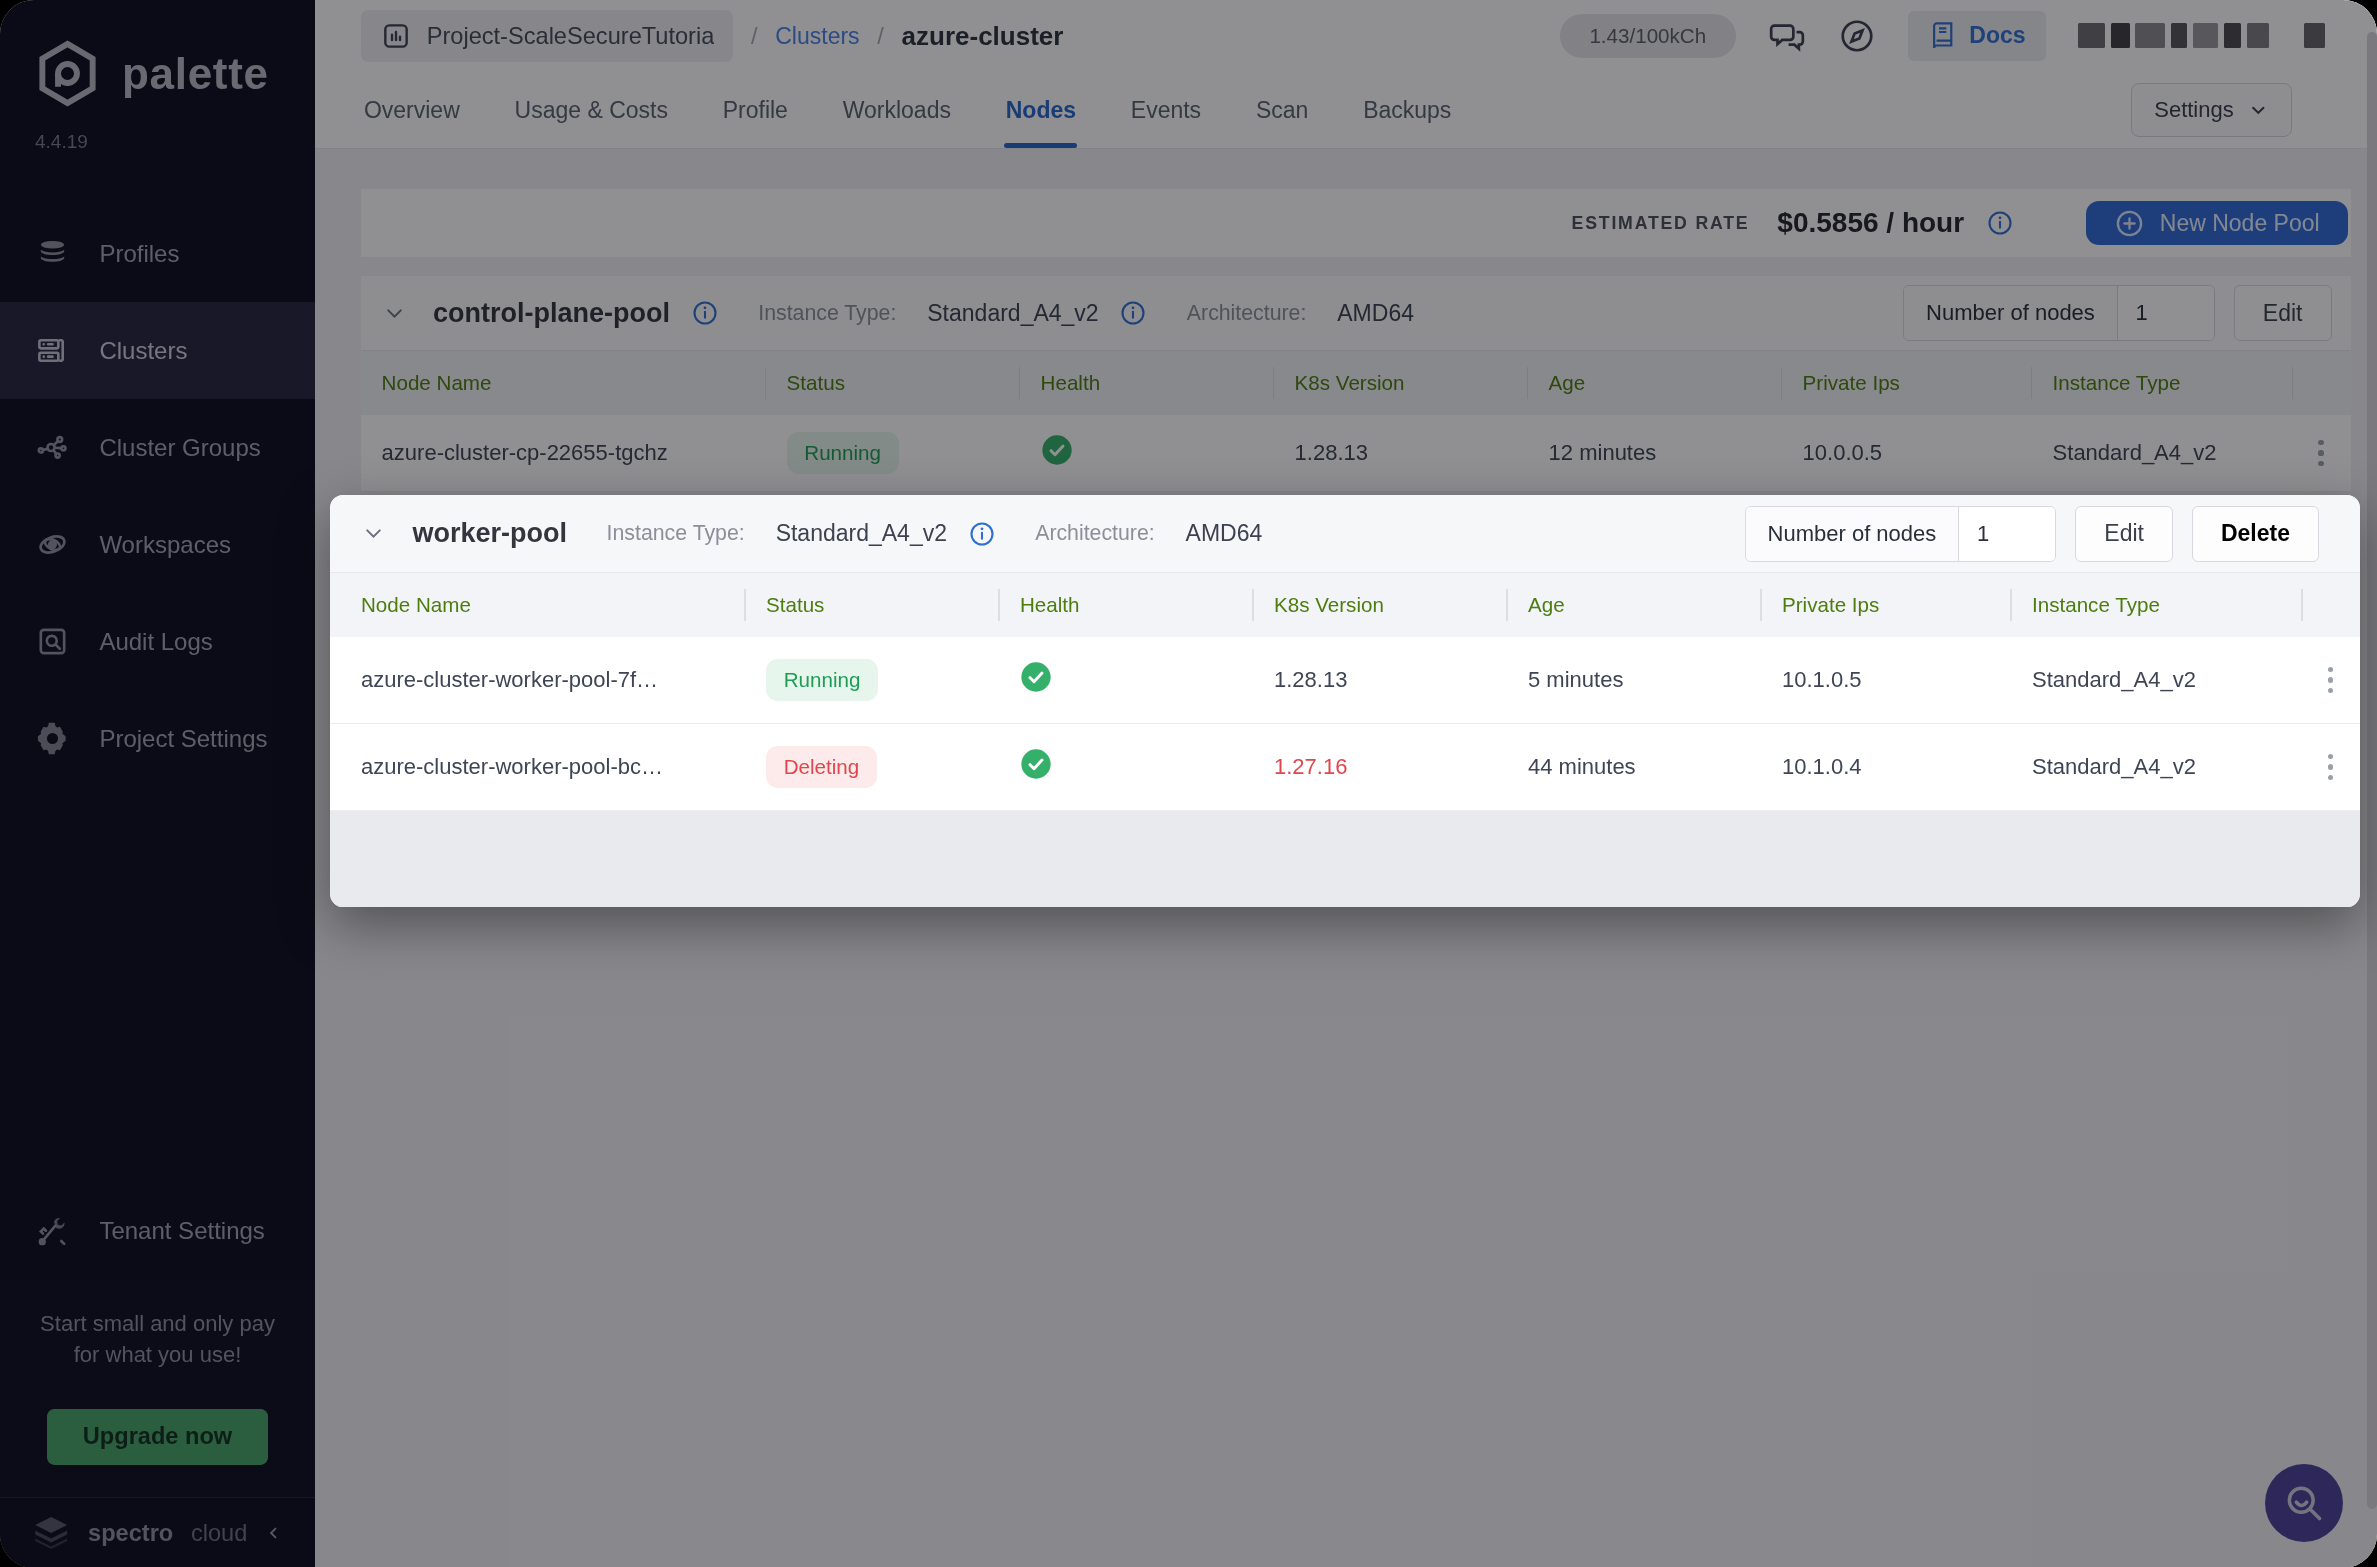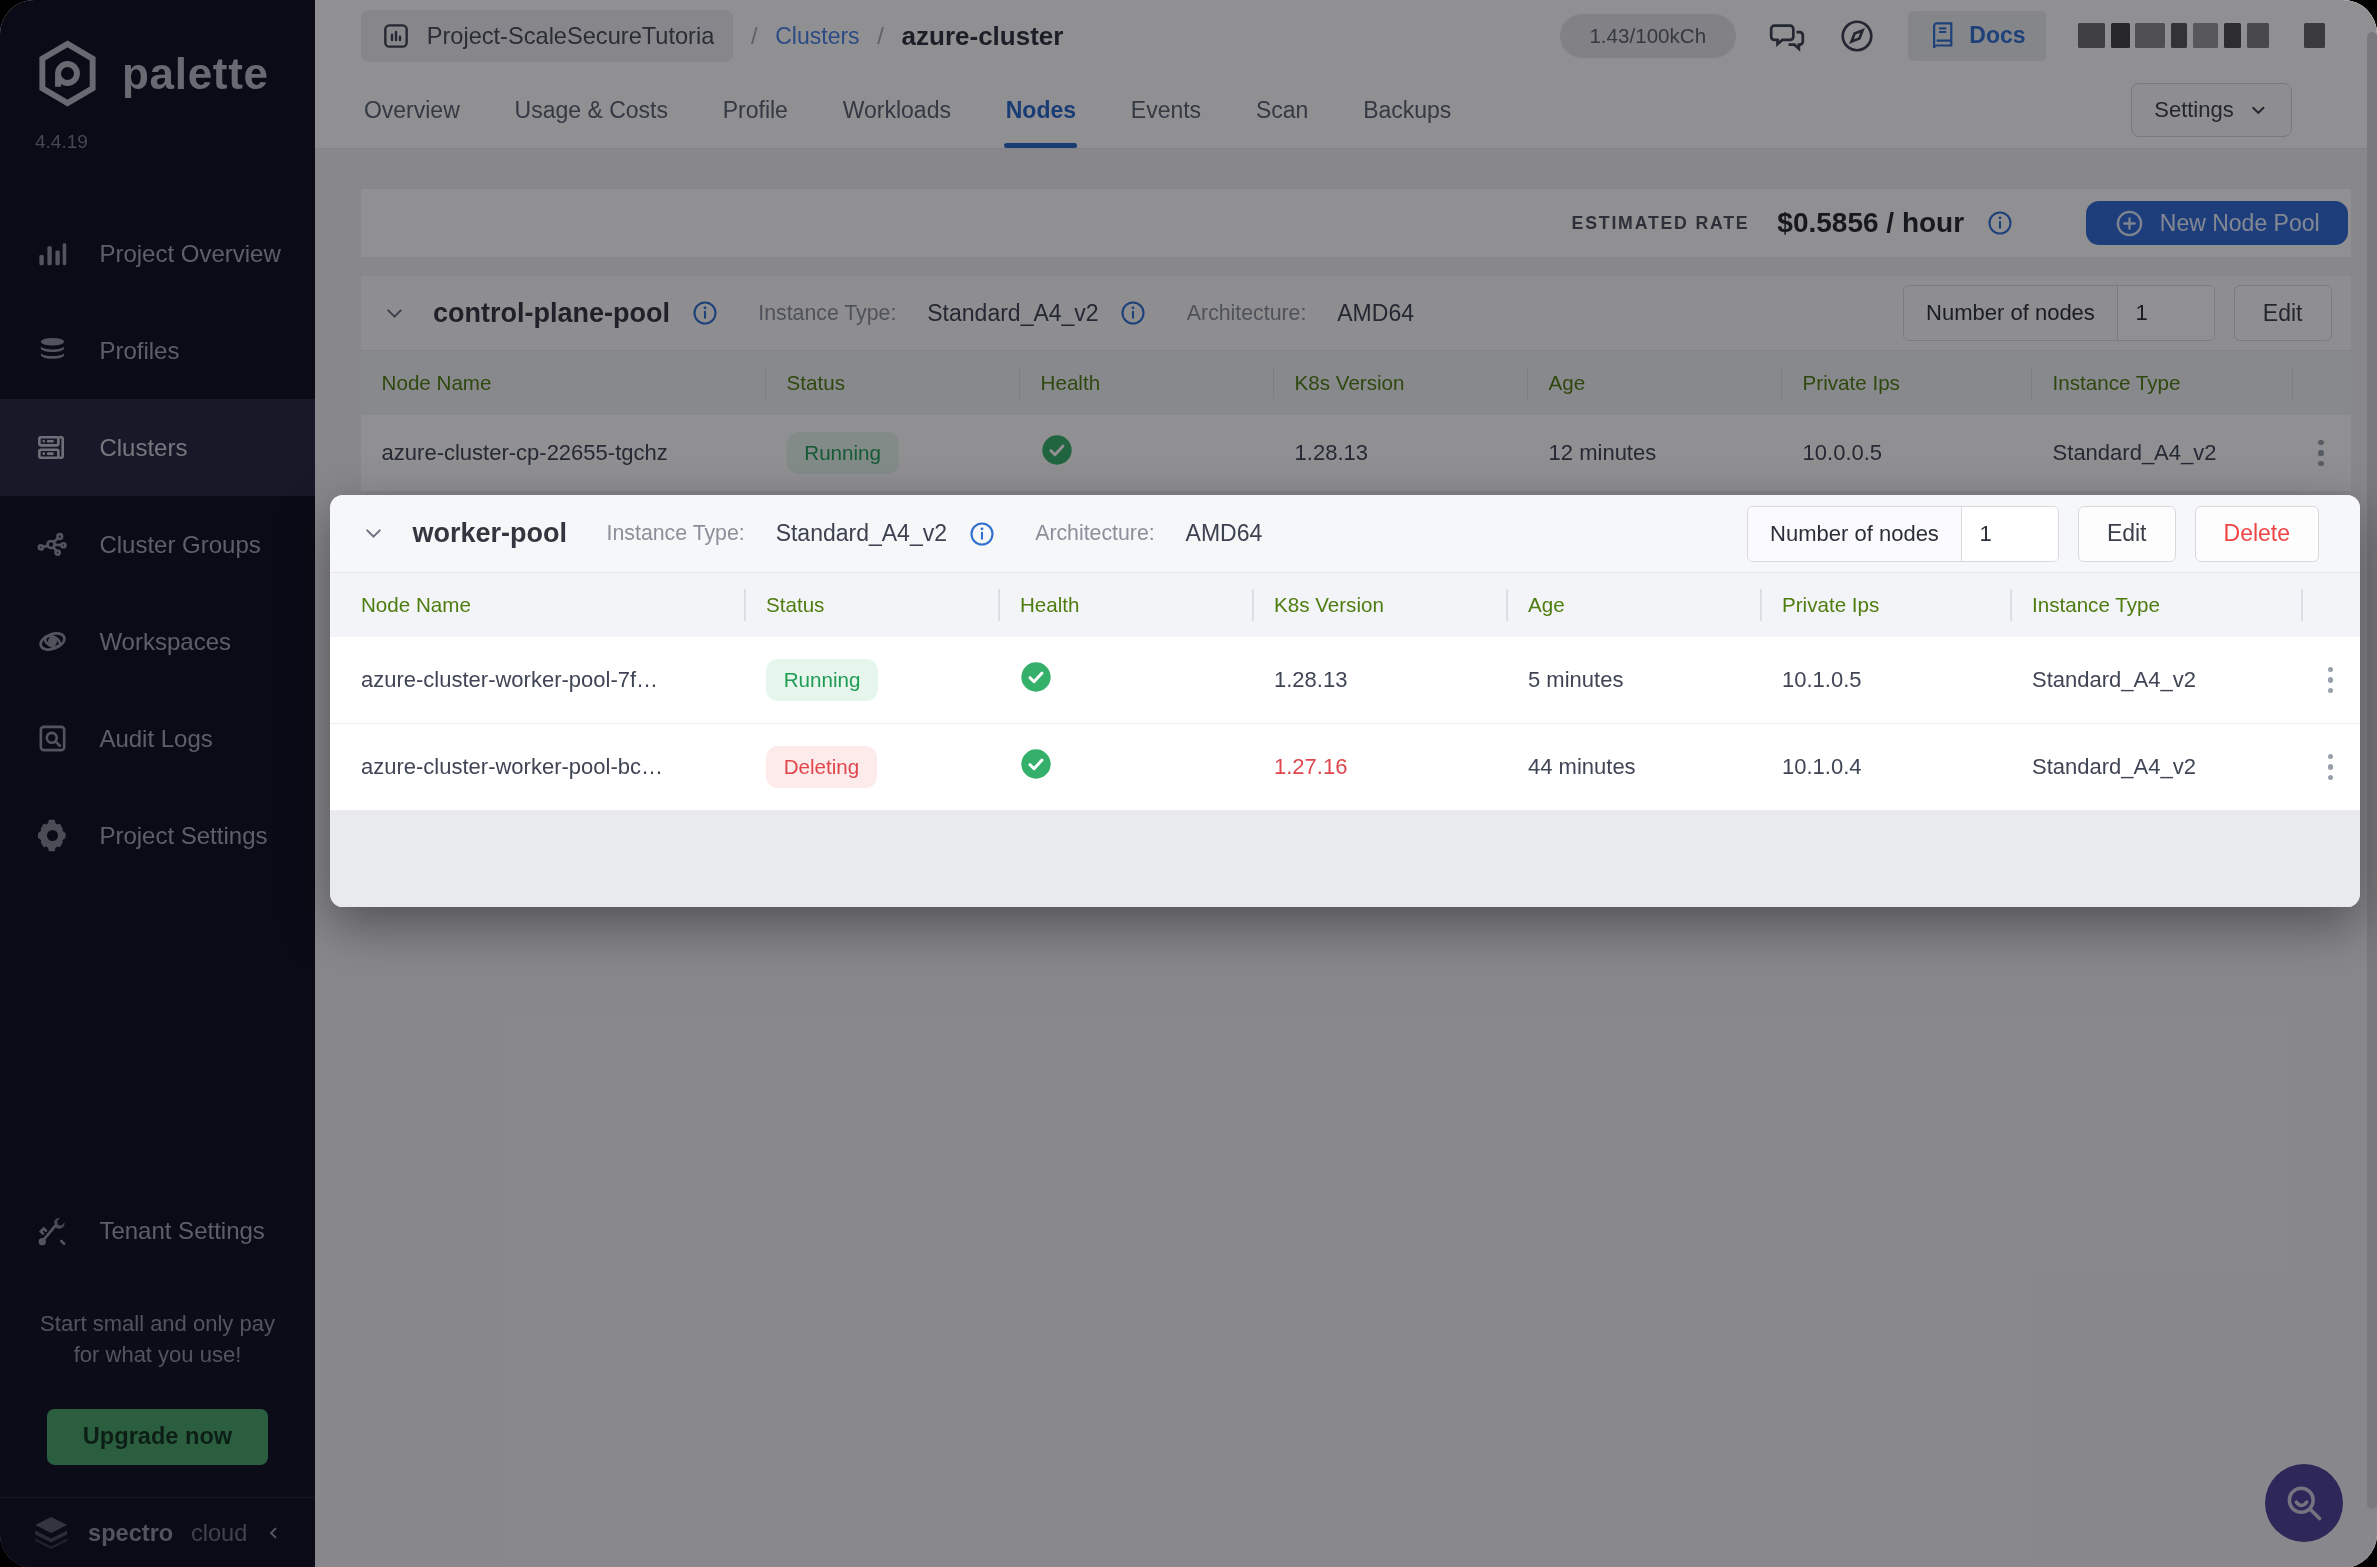--- a/index.html
+++ b/index.html
@@ -75,21 +75,21 @@
   .pool-head { background:#fbfcfd; height:74px; display:flex; align-items:center; padding:0 19px 0 20.6px; gap:20.6px; }
   .pool-chev { width:25px; height:25px; color:#6b7280; cursor:pointer; flex:0 0 25px; }
   .pool-title { font-size:27px; font-weight:700; color:#33353f; margin-left:5.9px; }
   .meta-label { font-size:21.3px; color:#8b8f9a; margin-left:19px; }
   .meta-value { font-size:23px; color:#3c4250; margin-left:10.3px; }
   .pool-controls { margin-left:auto; display:flex; align-items:center; gap:19px; }
   .nodes-group { display:flex; align-items:stretch; border:1.5px solid #d8d8de; border-radius:5.9px; overflow:hidden; height:56px; background:#fff; }
   .nodes-label { display:flex; align-items:center; background:#fbfbfd; padding:0 22px; font-size:22px; color:#2b2f3a; }
   .nodes-value { display:flex; align-items:center; border-left:1.5px solid #d8d8de; background:#ffffff; width:97px; padding-left:17.7px; font-size:22px; color:#2b2f3a; }
   .btn-plain { display:flex; align-items:center; justify-content:center; border:1.5px solid #d8d8de; background:#fdfdfe; border-radius:5.9px; height:56px; padding:0 28px; font-size:23px; color:#3a3f4a; font-family:inherit; cursor:pointer; }
-  .btn-danger { color:#ef4444; }
+  .btn-danger { color:#000000;font-weight:bold; }
 
   .tbl-head { background:#f1f2f5; border-top:1.5px solid #e8e8ec; height:65px; display:grid; grid-template-columns:383px 254px 254px 254px 254px 250px 1fr 59px; align-items:center; padding:0 0 0 20.6px; }
   .th { position:relative; font-size:20.6px; color:#4d7c0f; padding-left:22px; }
   .th:first-child { padding-left:0; }
   .th:not(:first-child)::before { content:""; position:absolute; left:0; top:50%; transform:translateY(-50%); width:1.5px; height:32px; background:#dddde3; }
   .tbl-row { background:#ffffff; height:77px; display:grid; grid-template-columns:383px 254px 254px 254px 254px 250px 1fr 59px; align-items:center; padding:0 0 0 20.6px; border-bottom:1.5px solid #ededf0; }
   .td { font-size:22px; color:#3f4555; padding-left:22px; white-space:nowrap; overflow:hidden; }
   .td:first-child { padding-left:0; }
   .badge { display:inline-block; border-radius:11.8px; padding:8.8px 17.7px; font-size:20.6px; }
   .badge.running { background:#e6f6ec; color:#1f9d55; }
@@ -121,29 +121,20 @@
       <svg class="logo-hex" viewBox="0 0 24 24" fill="none" stroke="currentColor" stroke-width="2">
         <path d="M12 2 L20.5 7 L20.5 17 L12 22 L3.5 17 L3.5 7 Z"></path>
         <circle cx="12" cy="12" r="3.2"></circle>
           <path d="M8.8 12 L8.8 16.5"></path>
       </svg>
       <span class="logo-text">palette</span>
     </div>
     <div class="version">4.4.19</div>
 
     <nav class="nav">
-      <div class="nav-item">
-        <svg class="nicon" viewBox="0 0 24 24" fill="currentColor">
-            <rect x="3" y="13" width="3" height="7" rx="1"></rect>
-            <rect x="8.5" y="7" width="3" height="13" rx="1"></rect>
-            <rect x="14" y="10" width="3" height="10" rx="1"></rect>
-            <rect x="19" y="5" width="2.4" height="15" rx="1"></rect>
-          </svg>
-        <span class="nlabel">Project Overview</span>
-      </div>
       <div class="nav-item">
         <svg class="nicon" viewBox="0 0 24 24" fill="currentColor">
             <ellipse cx="12" cy="6" rx="8" ry="2.6"></ellipse>
             <path d="M4 10.5c0 1.4 3.6 2.6 8 2.6s8-1.2 8-2.6v-1c-1.6 1.2-4.6 1.8-8 1.8s-6.4-.6-8-1.8z"></path>
             <path d="M4 15c0 1.4 3.6 2.6 8 2.6s8-1.2 8-2.6v-1c-1.6 1.2-4.6 1.8-8 1.8S5.6 15.2 4 14z"></path>
           </svg>
         <span class="nlabel">Profiles</span>
       </div>
       <div class="nav-item active">
         <svg class="nicon" viewBox="0 0 24 24" fill="none" stroke="currentColor" stroke-width="1.8">

